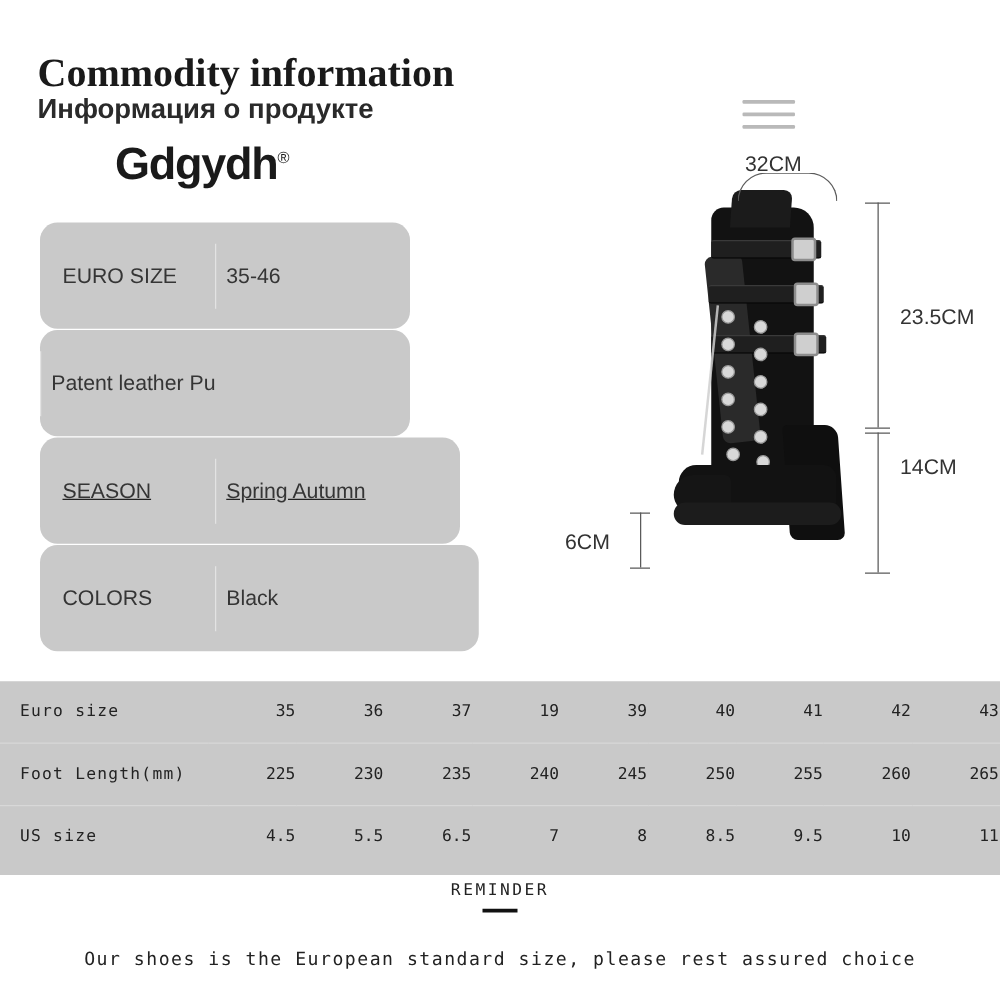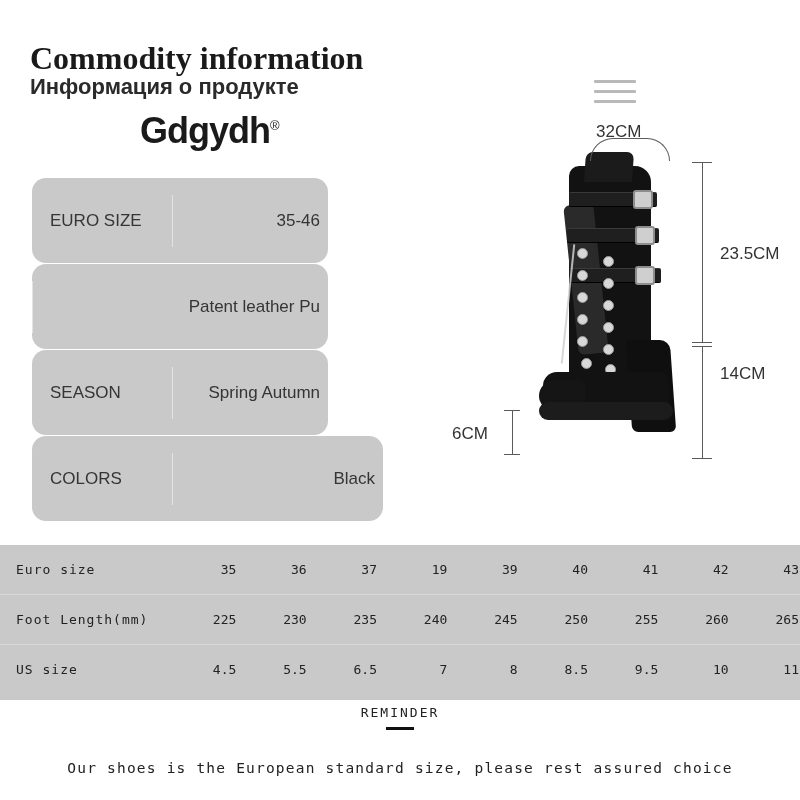--- a/index.html
+++ b/index.html
@@ -35,50 +35,49 @@
   .menu-icon span:nth-child(1){width:42px;}
   .menu-icon span:nth-child(2){width:42px;}
   .menu-icon span:nth-child(3){width:42px;}
 
   
   .brand{
     position:absolute;left:92px;top:110px;
     font-family:"Liberation Sans", sans-serif;
     font-weight:bold;font-size:36px;color:#1a1a1a;
     letter-spacing:-1px;
-    margin-left:48px;
   }
   .brand .reg{
     font-size:13px;vertical-align:super;font-weight:normal;
   }
 
   
   .specs{
     position:absolute;left:32px;top:178px;width:296px;
   }
   .spec-row{
     height:85px;margin-bottom:1px;background:#c9c9c9;
     display:flex;align-items:center;
     border-radius:14px;
     position:relative;
   }
   .spec-row.r1{width:296px;}
   .spec-row.r2{width:296px;}
-  .spec-row.r3{width:296px;}
+  .spec-row.r3{width:336px;text-decoration:underline;}
   .spec-row.r4{width:351px;}
   .spec-key{
     width:140px;padding-left:18px;
     font-size:17px;color:#353535;
     box-sizing:border-box;
   }
   .spec-div{
     width:1px;height:52px;background:#e3e3e3;
   }
   .spec-val{
-    flex:1;text-align:right;font-size:17px;color:#353535;
+    flex:1;text-align:left;font-size:17px;color:#353535;
     padding:0 8px;line-height:1.25;
   }
 
   
   .product{
     position:absolute;left:430px;top:114px;width:360px;height:400px;
   }
   
   .boot{
     position:absolute;left:95px;top:30px;width:160px;height:350px;

